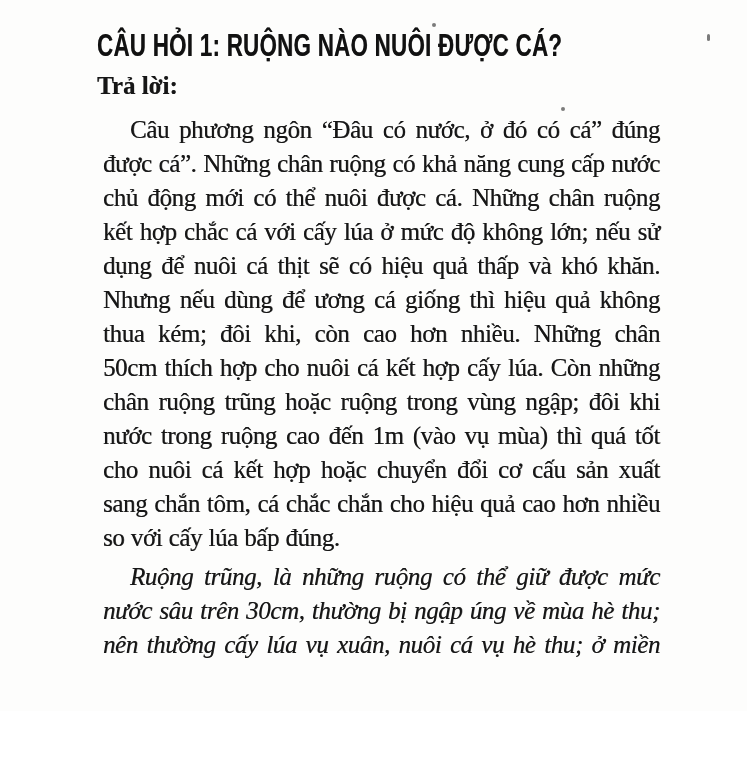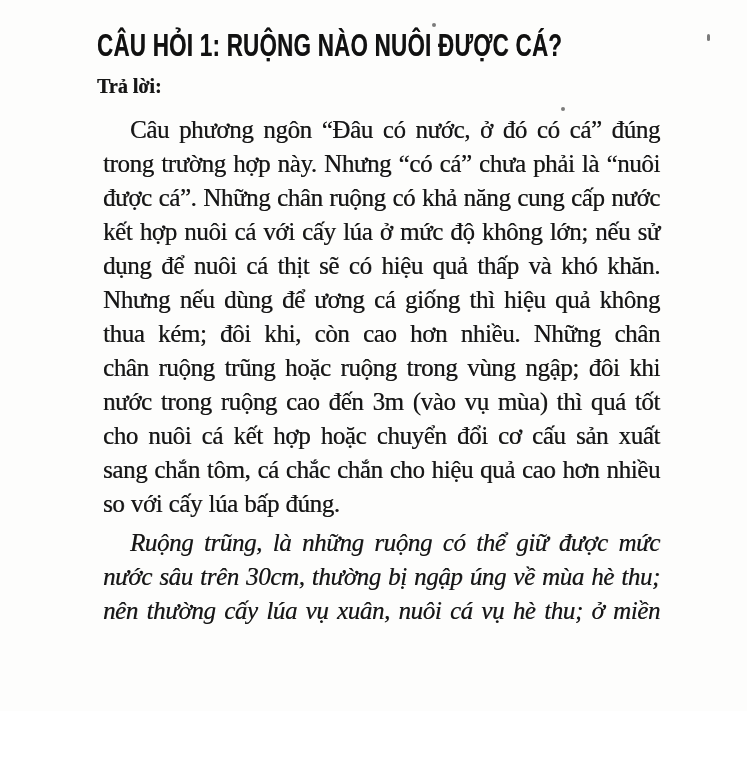--- a/index.html
+++ b/index.html
@@ -30,21 +30,21 @@
   }
   .title-inner {
     display: inline-block;
     transform: scaleX(0.72);
     transform-origin: 0 50%;
     letter-spacing: 0.4px;
   }
   .answer-label {
     margin: 3px 0 0 0;
     font-weight: bold;
-    font-size: 20px;
+    font-size: 25px;
     line-height: 36px;
   }
   .para { margin: 0; }
   .para-1 { margin-top: 9px; }
   .para-2 { margin-top: 5px; font-style: italic; }
   .line {
     font-size: 25px;
     line-height: 34px;
     letter-spacing: -0.4px;
     word-spacing: 0.5px;
@@ -74,28 +74,29 @@
   <div class="speck s2"></div>
   <div class="speck s3"></div>
 
   <div class="content">
     <h1 class="title"><span class="title-inner">CÂU HỎI 1: RUỘNG NÀO NUÔI ĐƯỢC CÁ?</span></h1>
 
     <p class="answer-label">Trả lời:</p>
 
     <div class="para para-1">
       <div class="line indent">Câu phương ngôn “Đâu có nước, ở đó có cá” đúng</div>
-      <div class="line">trong trường hợp này. Nhưng “có cá” chưa phải là “nuôi</div>
       <div class="line">được cá”. Những chân ruộng có khả năng cung cấp nước</div>
-      <div class="line">kết hợp nuôi cá với cấy lúa ở mức độ không lớn; nếu sử</div>
+      <div class="line">chủ động mới có thể nuôi được cá. Những chân ruộng</div>
+      <div class="line">kết hợp chắc cá với cấy lúa ở mức độ không lớn; nếu sử</div>
       <div class="line">dụng để nuôi cá thịt sẽ có hiệu quả thấp và khó khăn.</div>
       <div class="line">Nhưng nếu dùng để ương cá giống thì hiệu quả không</div>
       <div class="line">thua kém; đôi khi, còn cao hơn nhiều. Những chân</div>
+      <div class="line">50cm thích hợp cho nuôi cá kết hợp cấy lúa. Còn những</div>
       <div class="line">chân ruộng trũng hoặc ruộng trong vùng ngập; đôi khi</div>
-      <div class="line">nước trong ruộng cao đến 3m (vào vụ mùa) thì quá tốt</div>
+      <div class="line">nước trong ruộng cao đến 1m (vào vụ mùa) thì quá tốt</div>
       <div class="line">cho nuôi cá kết hợp hoặc chuyển đổi cơ cấu sản xuất</div>
       <div class="line">sang chắn tôm, cá chắc chắn cho hiệu quả cao hơn nhiều</div>
       <div class="line end">so với cấy lúa bấp đúng.</div>
     </div>
 
     <div class="para para-2">
       <div class="line indent">Ruộng trũng, là những ruộng có thể giữ được mức</div>
       <div class="line">nước sâu trên 30cm, thường bị ngập úng về mùa hè thu;</div>
       <div class="line">nên thường cấy lúa vụ xuân, nuôi cá vụ hè thu; ở miền</div>
     </div>

